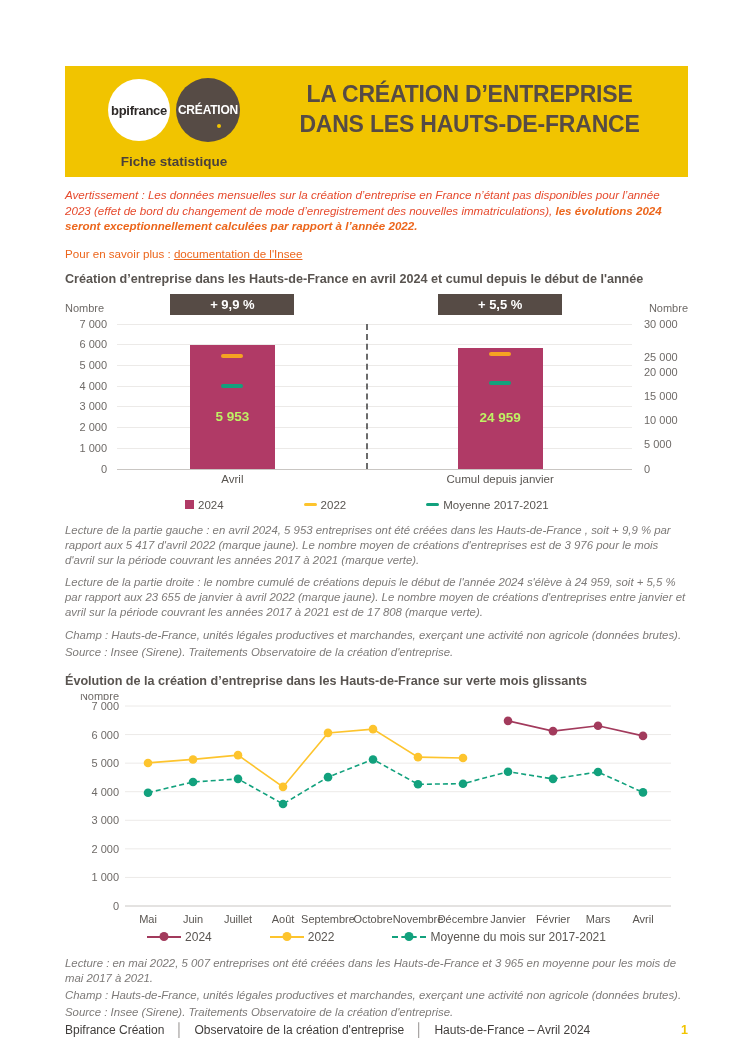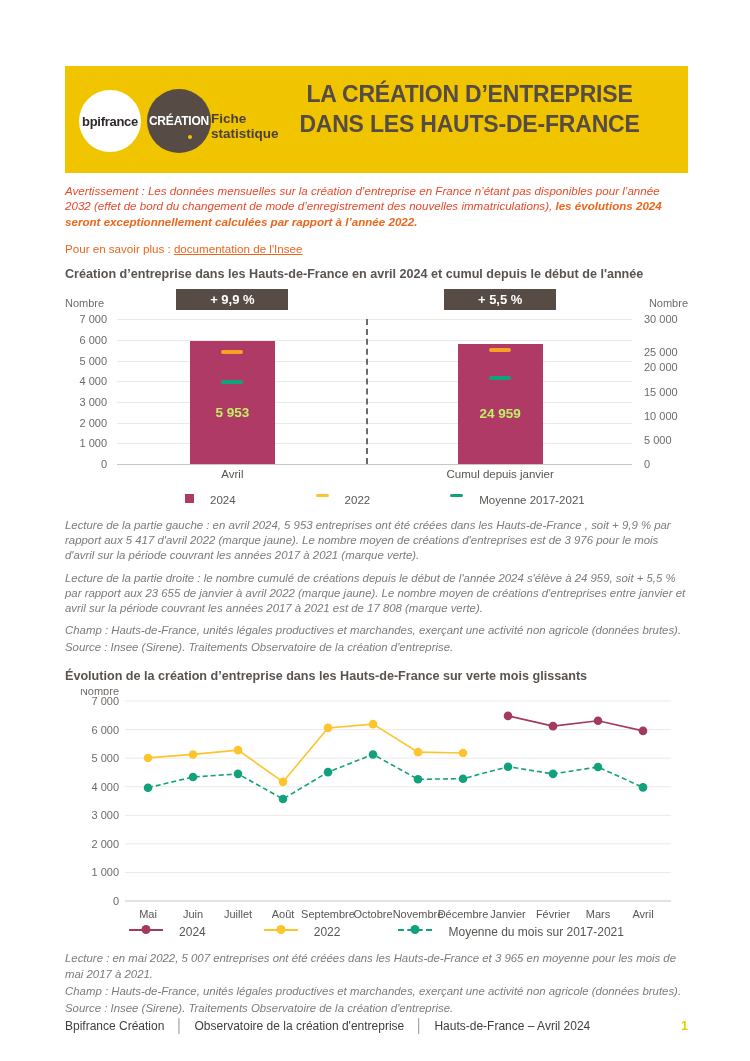--- a/index.html
+++ b/index.html
@@ -4,21 +4,21 @@
 <style>
   * { margin:0; padding:0; box-sizing:border-box; }
   html,body { background:#fff; }
   body { width:750px; height:1061px; overflow:hidden;
          font-family:"Liberation Sans", sans-serif; color:#3c3c3c; }
   .page { width:750px; height:1061px; padding:66px 62px 0 65px;
           display:flex; flex-direction:column; }
 
   
   .hdr { background:#F1C400; height:118px; display:flex; padding:10px 18px 8px 14px; }
-  .hdr-logos { width:190px; display:flex; flex-direction:row; align-items:center; }
+  .hdr-logos { width:190px; display:flex; flex-direction:column; align-items:center; }
   .circles { display:flex; align-items:center; gap:6px; margin-top:2px; }
   .circ { border-radius:50%; display:flex; align-items:center; justify-content:center; }
   .circ-white { width:62px; height:62px; background:#fff; color:#2e2a28;
                 font-weight:bold; font-size:13px; letter-spacing:-0.3px; }
   .circ-brown { width:64px; height:64px; background:#564B45; color:#fff;
                 font-weight:bold; font-size:12px; letter-spacing:-0.2px; position:relative; }
   .circ-brown .dot { position:absolute; bottom:14px; left:50%; margin-left:9px;
                      width:4px; height:4px; background:#F1C400; border-radius:50%; }
   .tagline { margin-top:12px; font-weight:bold; font-size:13.5px; color:#4a403a; }
   .hdr-titles { flex:1; text-align:center; padding-top:4px; }
@@ -52,27 +52,27 @@
   .gridline.base { background:#C9C6C3; }
   .c1-divider { position:absolute; top:0; bottom:0; width:0;
                 border-left:2px dashed #6b6b6b; }
   .bar { position:absolute; bottom:0; background:#B03A66; }
   .bar-value { position:absolute; bottom:36%; left:0; right:0; text-align:center;
                color:#bef264; font-weight:bold; font-size:13.5px; }
   .bar-mark { position:absolute; left:50%; width:22px; height:4px; border-radius:2px;
               transform:translate(-50%,50%); }
   .badge { position:absolute; top:-30px; transform:translateX(-50%);
            background:#564B45; color:#fff; font-weight:bold; font-size:13px;
-           padding:3px 0; width:112px; text-align:center; }
+           padding:3px 0; width:124px; text-align:center; }
   .c1-xlabels { position:relative; height:20px; margin:4px 56px 0 52px;
                 font-size:11.5px; color:#595551; }
   .c1-xlabels span { position:absolute; transform:translateX(-50%); white-space:nowrap; }
   .c1-legend { display:flex; gap:80px; margin:6px 0 0 120px;
                font-size:11.5px; color:#595551; align-items:center; }
-  .leg-item { display:flex; align-items:flex-start; gap:16px; }
+  .leg-item { display:flex; align-items:center; gap:4px; }
   .sw-square { width:9px; height:9px; background:#B03A66; display:inline-block; }
   .sw-dash { width:13px; height:3px; border-radius:1.5px; display:inline-block; }
 
   
   .notes { margin-top:12px; font-size:11.4px; font-style:italic; color:#7d7a78; line-height:1.33; }
   .notes p { margin-bottom:7px; }
   .notes p.tight { margin-bottom:2px; }
 
   
   .c2 { margin-top:6px; }
@@ -108,21 +108,21 @@
         </div>
       </div>
       <div class="tagline">Fiche statistique</div>
     </div>
     <div class="hdr-titles">
       <div class="hdr-title">LA CRÉATION D’ENTREPRISE</div>
       <div class="hdr-title">DANS LES HAUTS-DE-FRANCE</div>
     </div>
   </div>
 
-  <p class="notice"><span class="reg">Avertissement : Les données mensuelles sur la création d’entreprise en France n’étant pas disponibles pour l’année 2032 (effet de bord du changement de mode d’enregistrement des nouvelles immatriculations), </span><span class="strong"> les évolutions 2024 seront exceptionnellement calculées par rapport à l’année 2022.</span></p>
+  <p class="notice"><span class="reg">Avertissement : Les données mensuelles sur la création d’entreprise en France n’étant pas disponibles pour l’année 2023 (effet de bord du changement de mode d’enregistrement des nouvelles immatriculations), </span><span class="strong"> les évolutions 2024 seront exceptionnellement calculées par rapport à l’année 2022.</span></p>
   <p class="more"><span>Pour en savoir plus : </span><a href="#">documentation de l'Insee</a></p>
 
   <h2 class="sec-title">Création d’entreprise dans les Hauts-de-France  en avril 2024 et cumul depuis le début de l'année</h2>
   <div class="c1">
     <div class="c1-wrap">
       <div class="c1-axis-label c1-axis-label-left">Nombre</div>
       <div class="c1-axis-label c1-axis-label-right">Nombre</div>
       <div class="c1-ticks c1-ticks-left" id="c1TicksL">
           <div class="tick" style="top: 0%;">7 000</div>
           <div class="tick" style="top: 14.2857%;">6 000</div>

